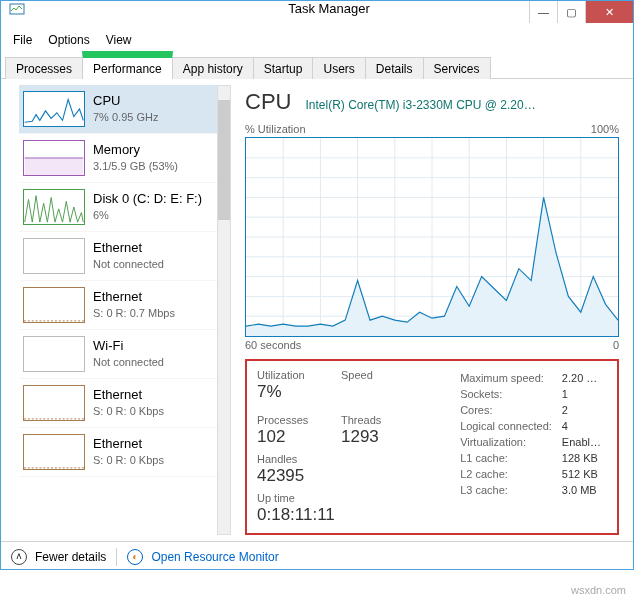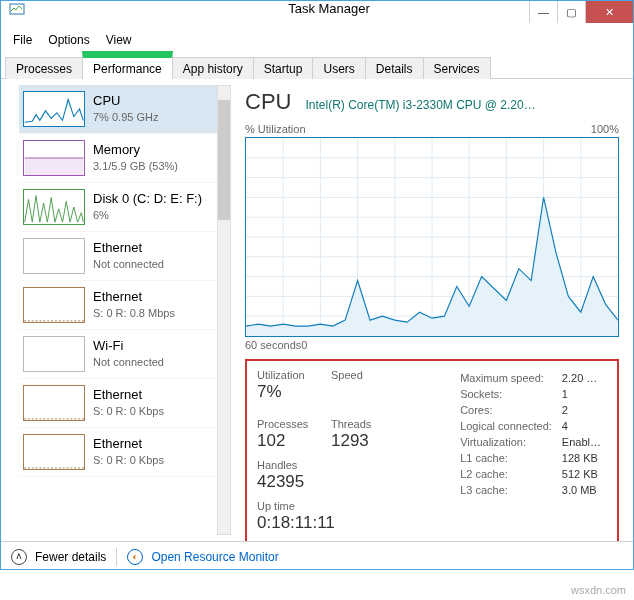--- a/index.html
+++ b/index.html
@@ -40,24 +40,24 @@
 .main-header { display: flex; align-items: baseline; margin-bottom: 8px; }
 .main-title { font-size: 22px; font-weight: 400; color: #333; margin-right: 14px; }
 .main-sub { font-size: 12px; color: #0f766e; white-space: nowrap; overflow: hidden; text-overflow: ellipsis; flex: 1; }
 
 .chart-labels { display: flex; justify-content: space-between; font-size: 11px; color: #666; margin-bottom: 2px; }
 .chart { height: 200px; border: 1px solid #117dbb; background: #fff; position: relative; margin-bottom: 2px; }
 .chart svg { width: 100%; height: 100%; }
 .chart-grid line { stroke: #e0eaf2; stroke-width: 1; }
 .chart-line { fill: none; stroke: #117dbb; stroke-width: 1.2; }
 .chart-area { fill: #e6f2fa; }
-.axis-labels { display: flex; font-size: 11px; color: #666; margin-bottom: 8px; }
+.axis-labels { display: flex; justify-content: space-between; font-size: 11px; color: #666; margin-bottom: 8px; }
 
 .stats-box { border: 2px solid #cc3333; padding: 8px 10px; display: flex; gap: 20px; }
-.stats-left { display: flex; flex-wrap: wrap; column-gap: 18px; row-gap: 6px; flex: 1; gap: 8px; }
+.stats-left { display: flex; flex-wrap: wrap; column-gap: 18px; row-gap: 6px; flex: 1; }
 .stat-block { min-width: 66px; }
 .stat-label { font-size: 11px; color: #666; }
 .stat-value { font-size: 17px; color: #333; margin-top: 1px; }
 .uptime { width: 100%; }
 .stats-right { font-size: 11px; color: #666; }
 .stats-right table td { padding: 1px 4px; }
 .stats-right .rv { color: #333; }
 
 .footer { height: 30px; border-top: 1px solid #d0d0d0; display: flex; align-items: center; padding: 0 10px; font-size: 12px; gap: 6px; }
 .footer .divider { width: 1px; height: 18px; background: #d0d0d0; margin: 0 4px; }
@@ -154,21 +154,21 @@
       </div>
 
       <div class="res-item">
         <div class="res-thumb" style="border-color:#a97c50">
            <svg viewBox="0 0 62 36">
               <line x1="0" y1="34" x2="62" y2="34" stroke="#a97c50" stroke-dasharray="2,2"></line>
             </svg>
         </div>
         <div class="res-text">
           <div class="res-title">Ethernet</div>
-          <div class="res-sub">S: 0  R: 0.8 Mbps</div>
+          <div class="res-sub">S: 0  R: 0.7 Mbps</div>
         </div>
       </div>
 
       <div class="res-item">
         <div class="res-thumb" style="border-color:#bbb"></div>
         <div class="res-text">
           <div class="res-title">Wi-Fi</div>
           <div class="res-sub">Not connected</div>
         </div>
       </div>

